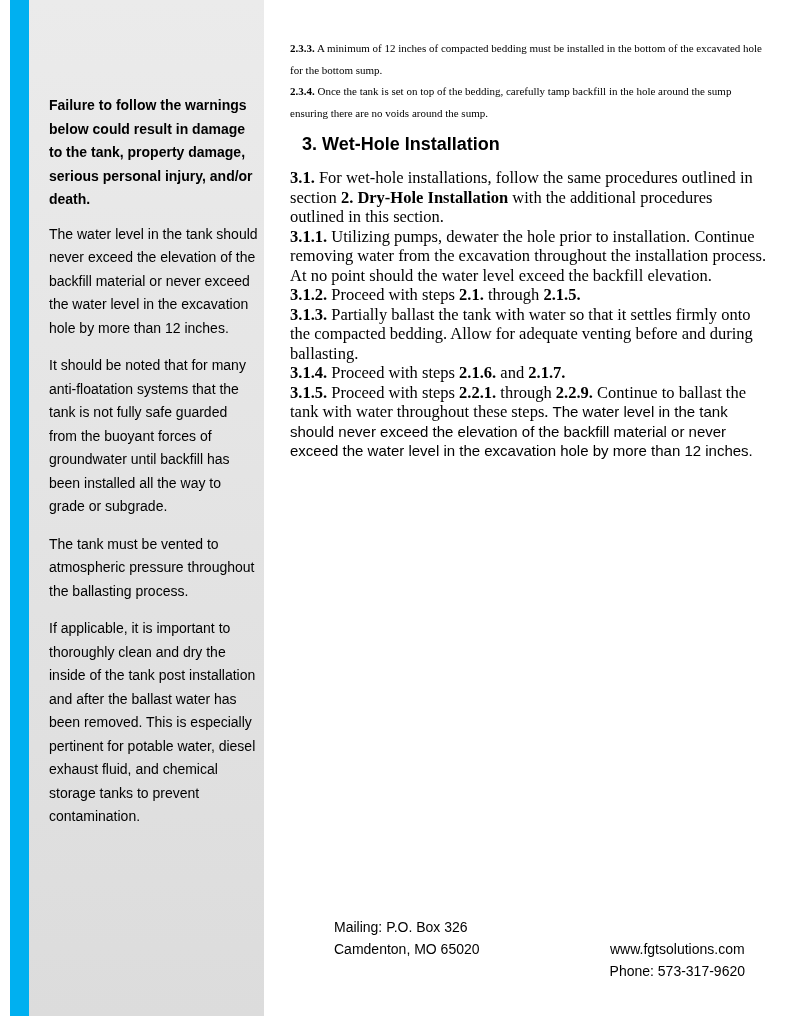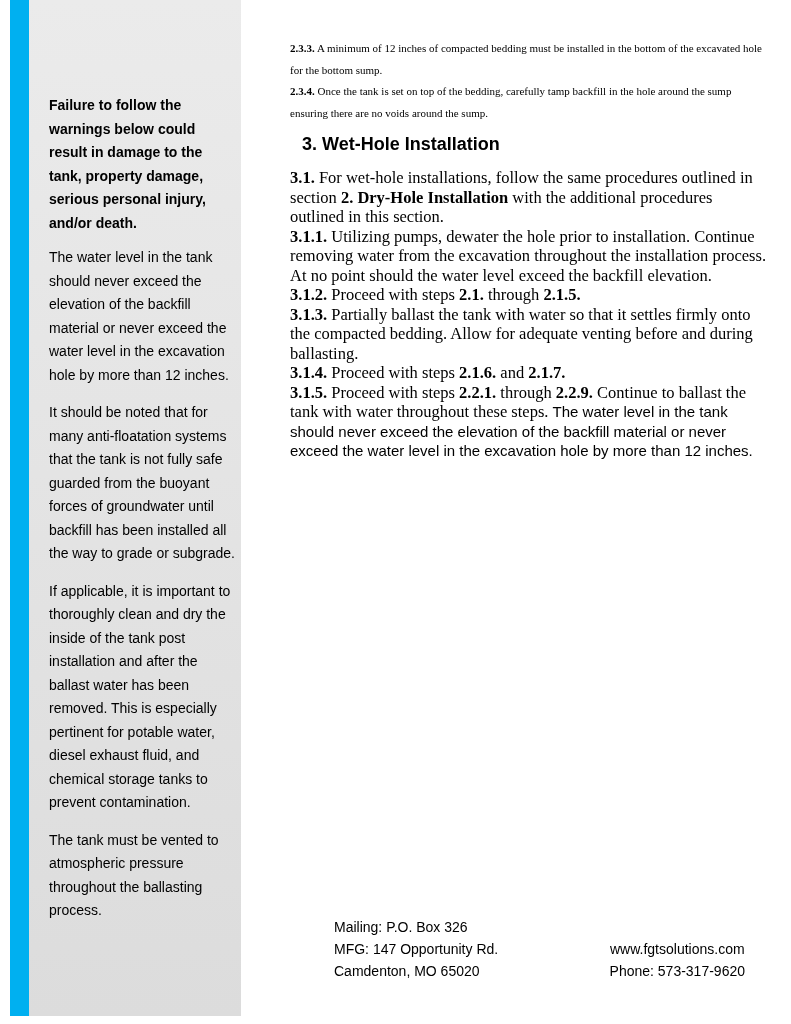--- a/index.html
+++ b/index.html
@@ -13,21 +13,21 @@
   }
   .page { position:relative; width:791px; height:1024px; background:#fff; }
 
   .accent-bar {
     position:absolute; left:10px; top:0;
     width:19px; height:1016px;
   }
 
   .sidebar {
     position:absolute; left:29px; top:0;
-    width:212px; height:1016px;
+    width:235px; height:1016px;
     box-sizing:border-box;
     padding:94px 6px 4px 20px;
   }
   .warn-heading {
     font-weight:bold;
     font-size:14px; line-height:23.5px;
     margin:0 0 11px 0;
   }
   .sidebar p {
     font-size:14px; line-height:23.5px;
@@ -76,22 +76,22 @@
 
 <div class="page">
 
   <div class="accent-bar" style="background: rgb(0, 176, 240);"></div>
 
   <aside class="sidebar" style="background: linear-gradient(rgb(235, 235, 235) 0%, rgb(220, 220, 220) 100%);">
     <div class="warn-heading">Failure to follow the warnings below could result in damage to the tank, property damage, serious personal injury, and/or death.</div>
     <div id="sidebar-paras">
         <p>The water level in the tank should never exceed the elevation of the backfill material or never exceed the water level in the excavation hole by more than 12 inches.</p>
         <p>It should be noted that for many anti-floatation systems that the tank is not fully safe guarded from the buoyant forces of groundwater until backfill has been installed all the way to grade or subgrade.</p>
+        <p>The tank must be vented to atmospheric pressure throughout the ballasting process.</p>
         <p>If applicable, it is important to thoroughly clean and dry the inside of the tank post installation and after the ballast water has been removed. This is especially pertinent for potable water, diesel exhaust fluid, and chemical storage tanks to prevent contamination.</p>
-        <p>The tank must be vented to atmospheric pressure throughout the ballasting process.</p>
       </div>
   </aside>
 
   <main class="content">
     <div id="intro-paras" class="sans-block">
         <p><span class="b">2.3.3.</span><span> A minimum of 12 inches of compacted bedding must be installed in the bottom of the excavated hole for the bottom sump.</span></p>
         <p><span class="b">2.3.4.</span><span> Once the tank is set on top of the bedding, carefully tamp backfill in the hole around the sump ensuring there are no voids around the sump.</span></p>
       </div>
     <h1 class="section-heading">3. Wet-Hole Installation</h1>
     <div id="body-paras" class="serif-block">
@@ -99,21 +99,20 @@
         <p><span class="b">3.1.1.</span><span> Utilizing pumps, dewater the hole prior to installation. Continue removing water from the excavation throughout the installation process. At no point should the water level exceed the backfill elevation.</span></p>
         <p><span class="b">3.1.2.</span><span> Proceed with steps </span><span class="b">2.1.</span><span> through </span><span class="b">2.1.5.</span></p>
         <p><span class="b">3.1.3.</span><span> Partially ballast the tank with water so that it settles firmly onto the compacted bedding. Allow for adequate venting before and during ballasting.</span></p>
         <p><span class="b">3.1.4.</span><span> Proceed with steps </span><span class="b">2.1.6.</span><span> and </span><span class="b">2.1.7.</span></p>
         <p><span class="b">3.1.5.</span><span> Proceed with steps </span><span class="b">2.2.1.</span><span> through </span><span class="b">2.2.9.</span><span> Continue to ballast the tank with water throughout these steps. </span><span class=" sans-seg">The water level in the tank should never exceed the elevation of the backfill material or never exceed the water level in the excavation hole by more than 12 inches.</span></p>
       </div>
   </main>
 
   <div class="footer-left" id="footer-left">
       <p>Mailing: P.O. Box 326</p>
-      <p>MFG: 147 Opportunity Rd.</p>
       <p>Camdenton, MO 65020</p>
     </div>
   <div class="footer-right" id="footer-right">
       <p>www.fgtsolutions.com</p>
       <p>Phone: 573-317-9620</p>
     </div>
 
 </div>
 
 </body></html>

